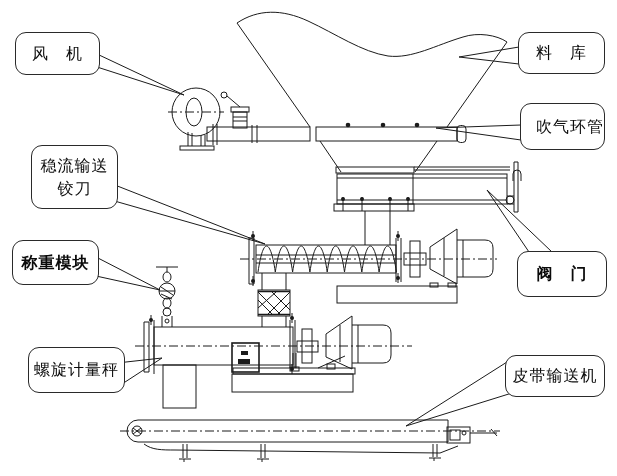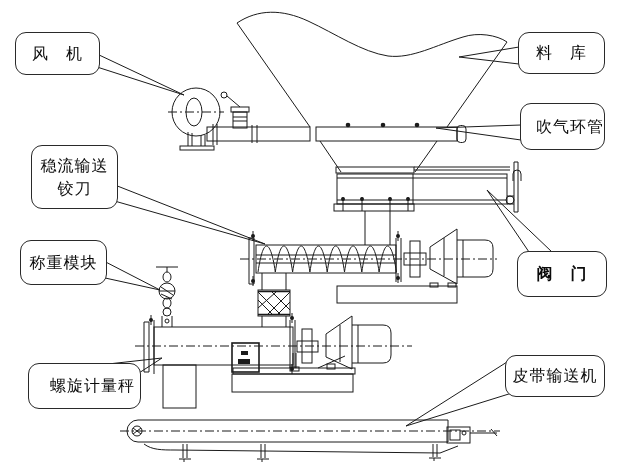--- a/index.html
+++ b/index.html
@@ -196,25 +196,25 @@
 
 <div class="callout" style="left:520px;top:103px;width:83px;height:45px;align-items:flex-end;">
   <span>吹气环管</span>
 </div>
 
 <div class="callout" style="left:31px;top:145px;width:85px;height:62px;">
   <span>稳流输送</span>
   <span>铰刀</span>
 </div>
 
-<div class="callout" style="left:20px;top:240px;width:85px;height:43px;">
+<div class="callout" style="left:12px;top:240px;width:85px;height:43px;font-weight:bold;">
   <span>称重模块</span>
 </div>
 
-<div class="callout" style="left:28px;top:363px;width:95px;height:44px;padding-left:16px;">
+<div class="callout" style="left:28px;top:347px;width:95px;height:44px;">
   <span>螺旋计量秤</span>
 </div>
 
 <div class="callout" style="left:517px;top:251px;width:88px;height:44px;font-weight:bold;">
   <span>阀　门</span>
 </div>
 
 <div class="callout" style="left:505px;top:355px;width:98px;height:40px;">
   <span>皮带输送机</span>
 </div>

